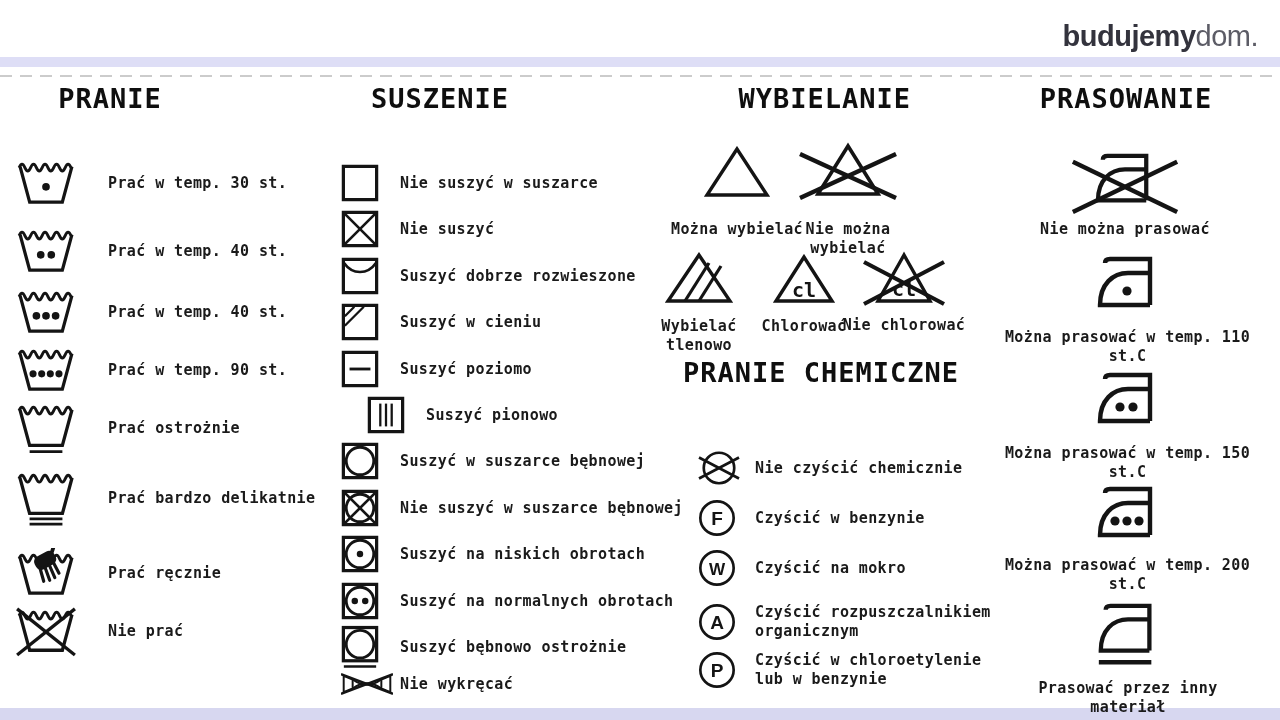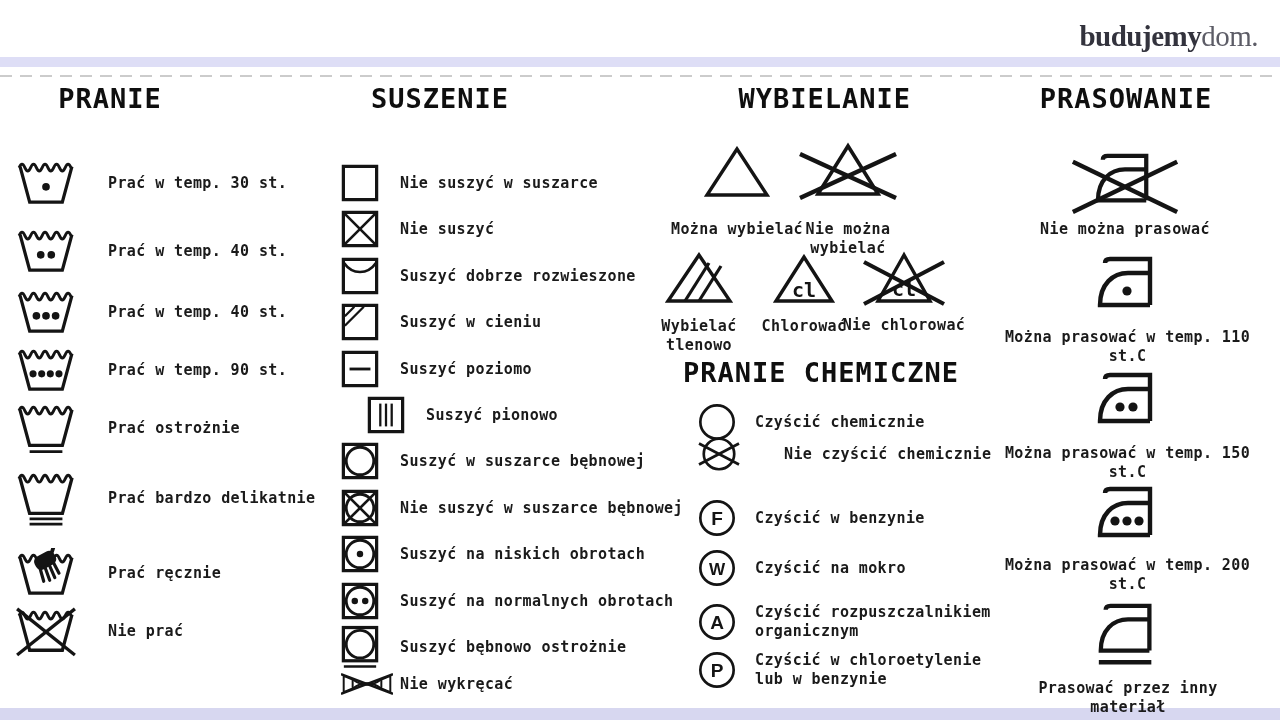--- a/index.html
+++ b/index.html
@@ -1,21 +1,21 @@
 <!DOCTYPE html>
 <html><head>
 <meta charset="utf-8">
 <style>
   html,body{margin:0;padding:0;background:#fff;}
   .page{position:relative;width:1280px;height:720px;background:#ffffff;overflow:hidden;
         font-family:"DejaVu Sans Mono","Liberation Mono",monospace;color:#141414;}
   .title{position:absolute;left:330px;top:8px;width:580px;text-align:center;
          font-family:"Liberation Sans",sans-serif;font-weight:bold;font-size:36px;
          letter-spacing:.5px;color:#0b0b0b;}
-  .logo{position:absolute;top:20px;right:22px;font-family:Liberation Serif, serif;
+  .logo{position:absolute;top:20px;right:22px;font-family:Liberation Sans, sans-serif;
         font-size:29px;letter-spacing:-.5px;}
   .logo .b{font-weight:bold;color:#33333d;}
   .logo .l{font-weight:normal;color:#5c5c66;}
   .band{position:absolute;left:0;width:1280px;}
   .band.top{top:57px;height:10px;background:#dedef6;}
   .band.bottom{top:708px;height:12px;background:#d7d7f0;}
   .sep-dashes{position:absolute;left:0;top:75px;width:1280px;height:2px;opacity:.45;
         background:repeating-linear-gradient(90deg,#8d8d8d 0 12px,transparent 12px 20px);}
   .hdr{position:absolute;top:83px;font-weight:bold;font-size:27px;letter-spacing:1px;
        text-align:center;color:#0f0f0f;}
@@ -309,29 +309,21 @@
           <text class="sym-cl" x="44" y="46" font-size="20" text-anchor="middle">cl</text>
           <line class="st" stroke-width="4.2" x1="4" y1="12" x2="84" y2="54"></line>
           <line class="st" stroke-width="4.2" x1="84" y1="12" x2="4" y2="54"></line>
         </svg>
     </span>
     <div class="cap" style="margin-top:10px;">Nie chlorować</div>
   </div>
 
   <div class="hdr2" style="left:683px;top:357px;">PRANIE CHEMICZNE</div>
 
-  <div class="row" style="left:697px;top:400px;height:44px;">
-    <span class="icbox" style="width:58px;">
-      <svg width="40" height="40" viewBox="0 0 42 42">
-          <circle class="st" stroke-width="2.8" cx="21" cy="21" r="17.5"></circle>
-        </svg>
-    </span>
-      <span class="lbl">Czyścić chemicznie</span>
-  </div>
-  <div class="row" style="left:697px;top:432px;height:44px;gap:29px;">
+  <div class="row" style="left:697px;top:446px;height:44px;">
     <span class="icbox" style="width:58px;">
       <svg width="44" height="40" viewBox="0 0 46 42">
           <circle class="st" stroke-width="2.8" cx="23" cy="21" r="16"></circle>
           <line class="st" stroke-width="2.8" x1="2" y1="10" x2="44" y2="32"></line>
           <line class="st" stroke-width="2.8" x1="44" y1="10" x2="2" y2="32"></line>
         </svg>
     </span>
       <span class="lbl">Nie czyścić chemicznie</span>
   </div>
   <div class="row" style="left:697px;top:496px;height:44px;">

